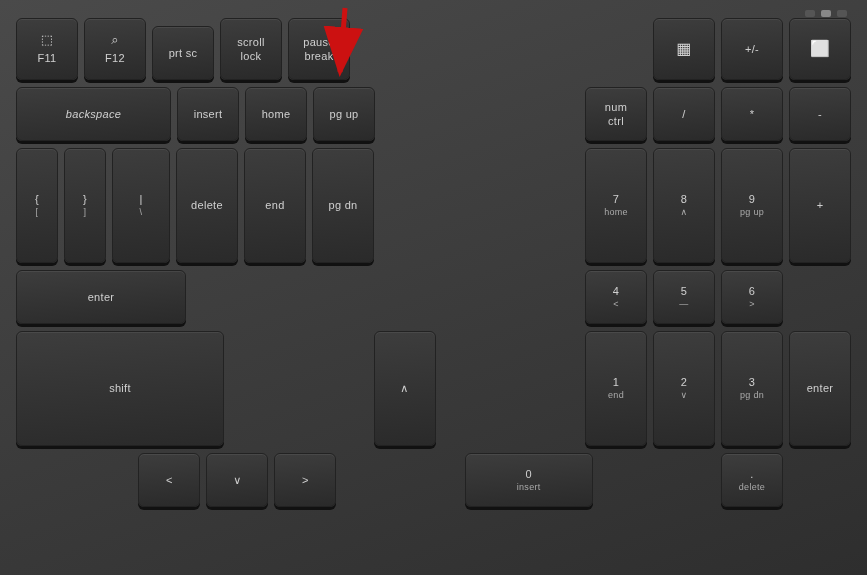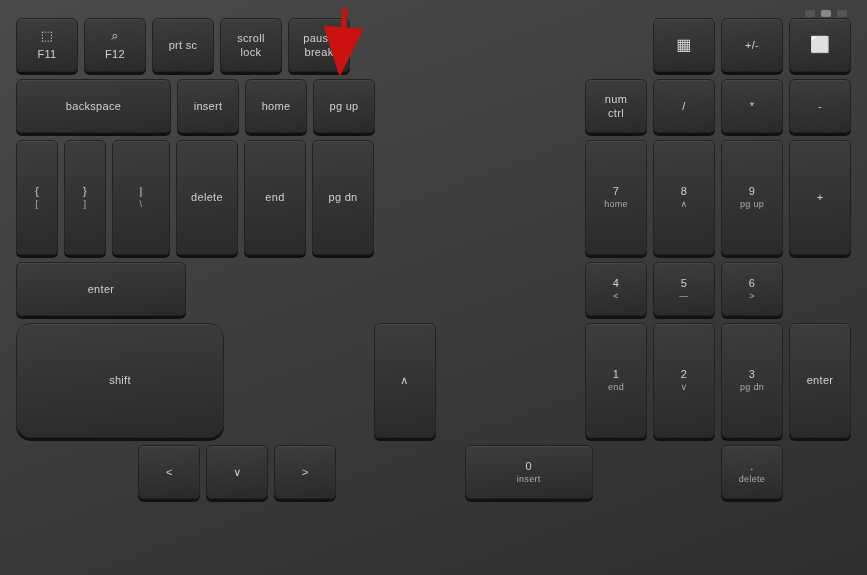--- a/index.html
+++ b/index.html
@@ -87,21 +87,21 @@
 
   <div class="row">
     <div class="key" style="width:62px; flex:0 0 62px;">
       <span style="font-size:13px; margin-bottom:2px;">⬚</span>
       <span>F11</span>
     </div>
     <div class="key" style="width:62px; flex:0 0 62px;">
       <span style="font-size:13px; margin-bottom:2px;">⌕</span>
       <span>F12</span>
     </div>
-    <div class="key" style="width:62px; flex:0 0 62px;">
+    <div class="key" style="width:62px; flex:0 0 62px;margin-top:8px;">
       <span>prt sc</span>
     </div>
     <div class="key" style="width:62px; flex:0 0 62px;">
       <span style="white-space:pre-line; text-align:center;">scroll
 lock</span>
     </div>
     <div class="key" style="width:62px; flex:0 0 62px;">
       <span style="white-space:pre-line; text-align:center;">pause
 break</span>
     </div>
@@ -111,21 +111,21 @@
     </div>
     <div class="key" style="width:62px; flex:0 0 62px;">
       <span>+/-</span>
     </div>
     <div class="key" style="width:62px; flex:0 0 62px;">
       <span style="font-size:16px;">⬜</span>
     </div>
   </div>
 
   <div class="row">
-    <div class="key" style="width:155px; flex:0 0 155px;">
+    <div class="key" style="width:155px; flex:0 0 155px;font-style:italic;">
       <span>backspace</span>
     </div>
     <div class="key" style="width:62px; flex:0 0 62px;">
       <span>insert</span>
     </div>
     <div class="key" style="width:62px; flex:0 0 62px;">
       <span>home</span>
     </div>
     <div class="key" style="width:62px; flex:0 0 62px;">
       <span>pg up</span>
@@ -202,21 +202,21 @@
     </div>
     <div class="key" style="width:62px; flex:0 0 62px;">
       <span>6</span>
       <span class="sub">&gt;</span>
     </div>
 
     <div style="width:62px; flex:0 0 62px; visibility:hidden;"></div>
   </div>
 
   <div class="row">
-    <div class="key" style="width:208px; flex:0 0 208px;border-radius:15px;">
+    <div class="key" style="width:208px; flex:0 0 208px;">
       <span>shift</span>
     </div>
     <div class="spacer" style="flex:1;"></div>
     <div class="key" style="width:62px; flex:0 0 62px;">
       <span>∧</span>
     </div>
     <div class="spacer" style="flex:1;"></div>
     <div class="key" style="width:62px; flex:0 0 62px;">
       <span>1</span>
       <span class="sub">end</span>

